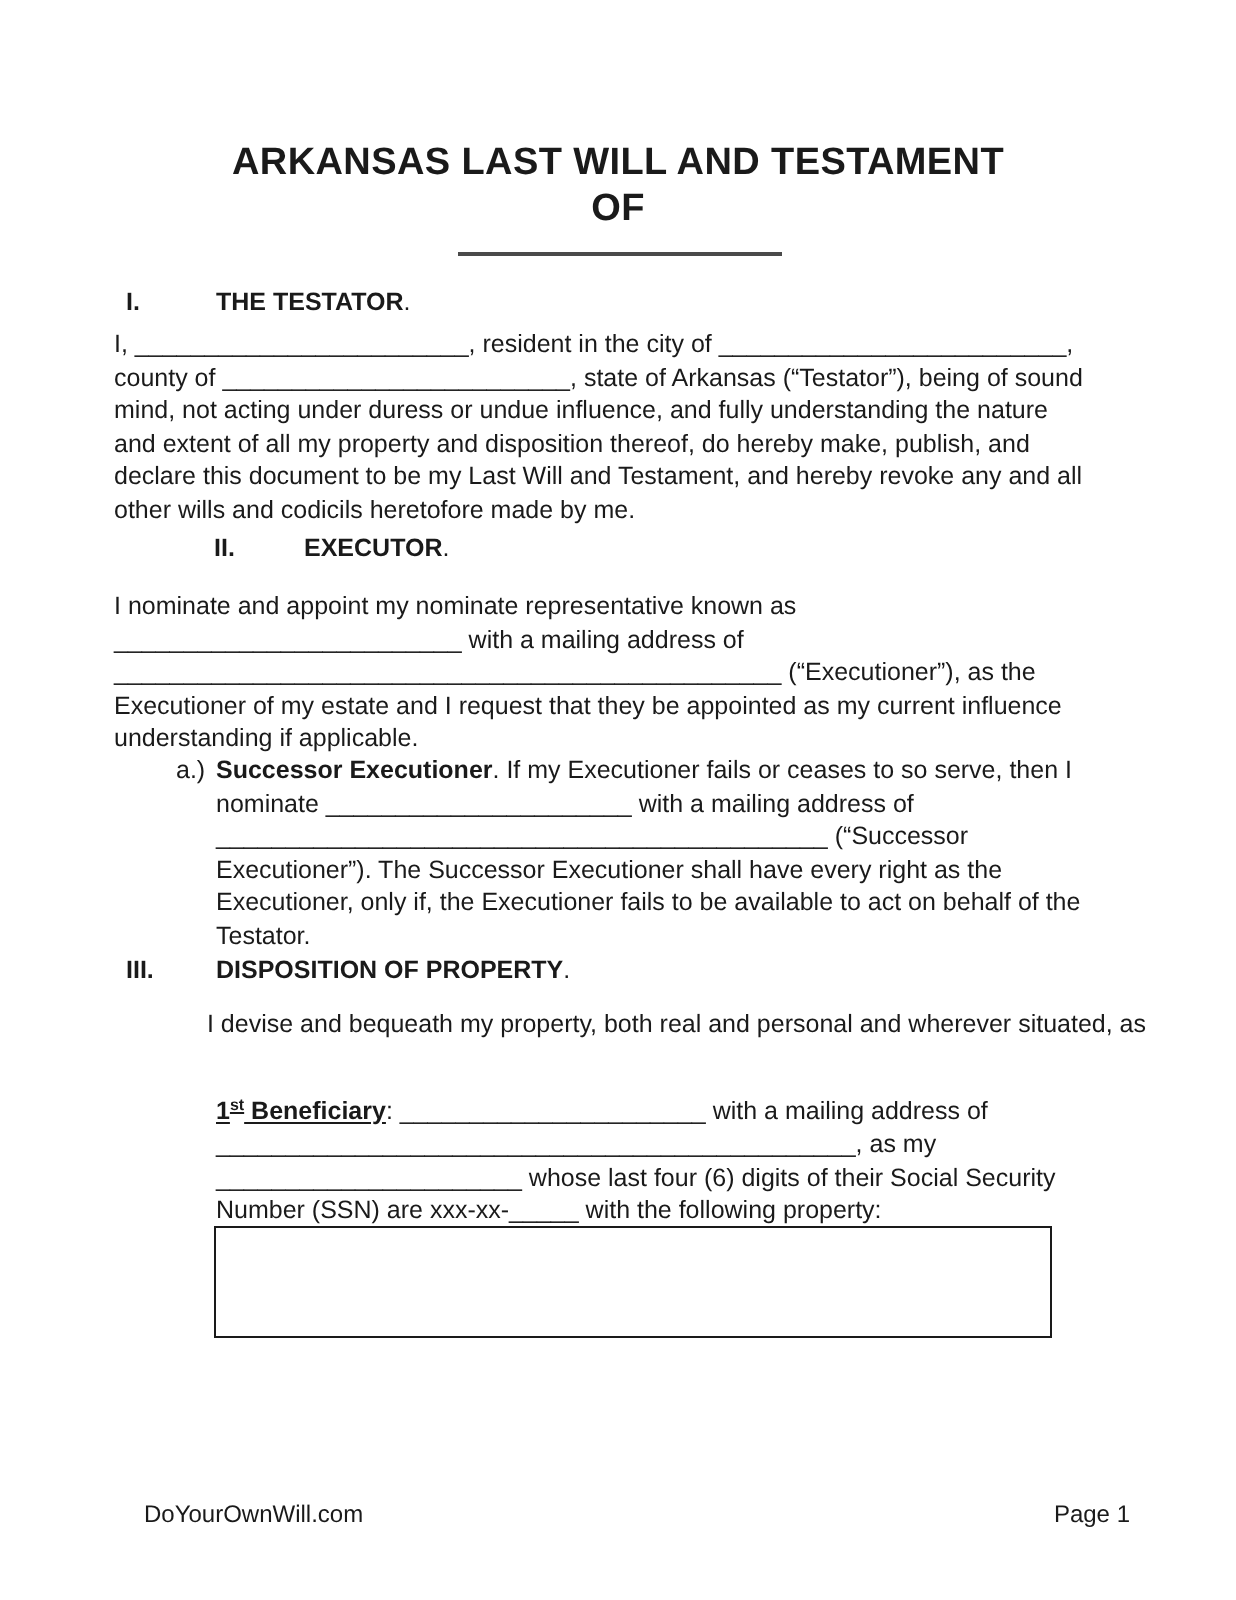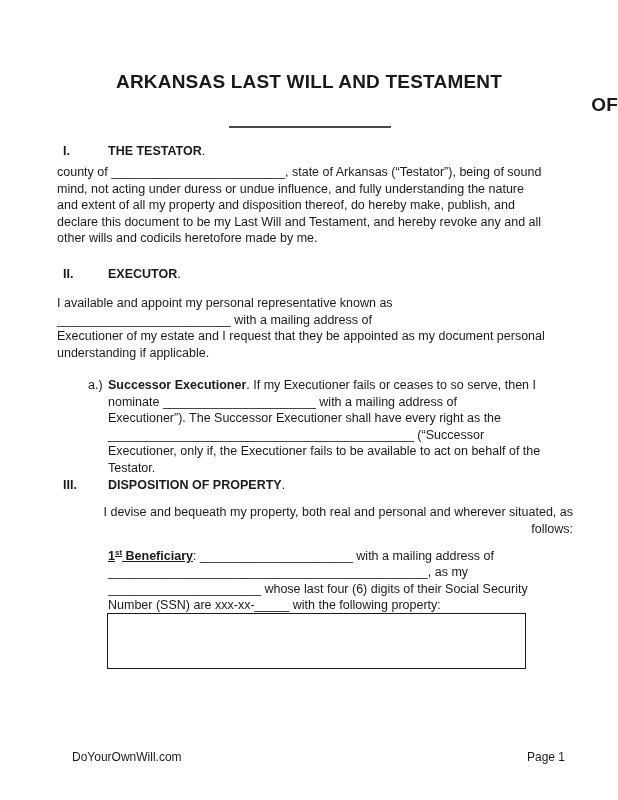--- a/index.html
+++ b/index.html
@@ -22,21 +22,21 @@
     left: 0;
     width: 618px;
     text-align: center;
     font-size: 19px;
     font-weight: bold;
     line-height: 23px;
     letter-spacing: 0.2px;
     white-space: pre;
   }
   #title-line1 { top: 70px; }
-  #title-line2 { top: 93px; text-align: right; }
+  #title-line2 { top: 93px; }
   #testator-name-blank {
     position: absolute;
     left: 229px;
     top: 126px;
     width: 162px;
     height: 0;
     border-top: 2px solid #4a4a4a;
   }
   
   #doc-content {
@@ -64,21 +64,21 @@
   }
   .para.indent .line { padding-left: 51px; }
   .para .marker {
     position: absolute;
     left: 31px;
     top: 0;
   }
   
   #b-sec1-head        { top: 143px; }
   #b-para-testator    { top: 164px; }
-  #b-sec2-head        { top: 266px; }
+  #b-sec2-head        { top: 266px; margin-left: 44px; }
   #b-para-executor    { top: 295px; }
   #b-para-successor   { top: 377px; }
   #b-sec3-head        { top: 477px; text-decoration: underline; }
   #b-para-disposition { top: 504px; text-align: right; }
   #b-para-beneficiary { top: 545px; }
   #b-property-box {
     top: 613px;
     left: 50px;
     width: 417px;
     height: 54px;
@@ -100,45 +100,46 @@
 <body>
 
 <div id="page" style="color: rgb(26, 26, 26);">
   <div id="title-line1">ARKANSAS LAST WILL AND TESTAMENT</div>
   <div id="title-line2">OF</div>
   <div id="testator-name-blank" style="border-top-color: rgb(74, 74, 74);"></div>
 
   <div id="doc-content">
       <div id="b-sec1-head" class="block heading"><span class="num">I.</span><span class="htext"><span class="seg b">THE TESTATOR</span><span class="seg">.</span></span></div>
       <div id="b-para-testator" class="block para">
+        <div class="line"><span class="seg">I, </span><span class="seg">________________________</span><span class="seg">, resident in the city of </span><span class="seg">_________________________</span><span class="seg">,</span></div>
         <div class="line"><span class="seg">county of </span><span class="seg">_________________________</span><span class="seg">, state of Arkansas (“Testator”), being of sound</span></div>
         <div class="line"><span class="seg">mind, not acting under duress or undue influence, and fully understanding the nature</span></div>
         <div class="line"><span class="seg">and extent of all my property and disposition thereof, do hereby make, publish, and</span></div>
         <div class="line"><span class="seg">declare this document to be my Last Will and Testament, and hereby revoke any and all</span></div>
         <div class="line"><span class="seg">other wills and codicils heretofore made by me.</span></div>
       </div>
       <div id="b-sec2-head" class="block heading"><span class="num">II.</span><span class="htext"><span class="seg b">EXECUTOR</span><span class="seg">.</span></span></div>
       <div id="b-para-executor" class="block para">
-        <div class="line"><span class="seg">I available and appoint my personal representative known as</span></div>
+        <div class="line"><span class="seg">I nominate and appoint my nominate representative known as</span></div>
         <div class="line"><span class="seg">_________________________</span><span class="seg"> with a mailing address of</span></div>
-        <div class="line"><span class="seg">Executioner of my estate and I request that they be appointed as my document personal</span></div>
+        <div class="line"><span class="seg">________________________________________________</span><span class="seg"> (“Executioner”), as the</span></div>
+        <div class="line"><span class="seg">Executioner of my estate and I request that they be appointed as my current influence</span></div>
         <div class="line"><span class="seg">understanding if applicable.</span></div>
       </div>
       <div id="b-para-successor" class="block para indent">
         <div class="line"><span class="marker">a.)</span><span class="seg b">Successor Executioner</span><span class="seg">. If my Executioner fails or ceases to so serve, then I</span></div>
         <div class="line"><span class="seg">nominate </span><span class="seg">______________________</span><span class="seg"> with a mailing address of</span></div>
+        <div class="line"><span class="seg">____________________________________________</span><span class="seg"> (“Successor</span></div>
         <div class="line"><span class="seg">Executioner”). The Successor Executioner shall have every right as the</span></div>
-        <div class="line"><span class="seg">____________________________________________</span><span class="seg"> (“Successor</span></div>
         <div class="line"><span class="seg">Executioner, only if, the Executioner fails to be available to act on behalf of the</span></div>
         <div class="line"><span class="seg">Testator.</span></div>
       </div>
       <div id="b-sec3-head" class="block heading"><span class="num">III.</span><span class="htext"><span class="seg b">DISPOSITION OF PROPERTY</span><span class="seg">.</span></span></div>
       <div id="b-para-disposition" class="block para">
         <div class="line"><span class="seg">I devise and bequeath my property, both real and personal and wherever situated, as</span></div>
-        <div class="line"><span class="seg">follows:</span></div>
       </div>
       <div id="b-para-beneficiary" class="block para indent">
         <div class="line"><span class="seg b u">1</span><span class="seg b u p">st</span><span class="seg b u"> Beneficiary</span><span class="seg">: </span><span class="seg">______________________</span><span class="seg"> with a mailing address of</span></div>
         <div class="line"><span class="seg">______________________________________________</span><span class="seg">, as my</span></div>
         <div class="line"><span class="seg">______________________</span><span class="seg"> whose last four (6) digits of their Social Security</span></div>
         <div class="line"><span class="seg">Number (SSN) are xxx-xx-</span><span class="seg">_____</span><span class="seg"> with the following property:</span></div>
       </div>
       <div id="b-property-box" class="block box" style="border-color: rgb(26, 26, 26);"></div>
     </div>
 

